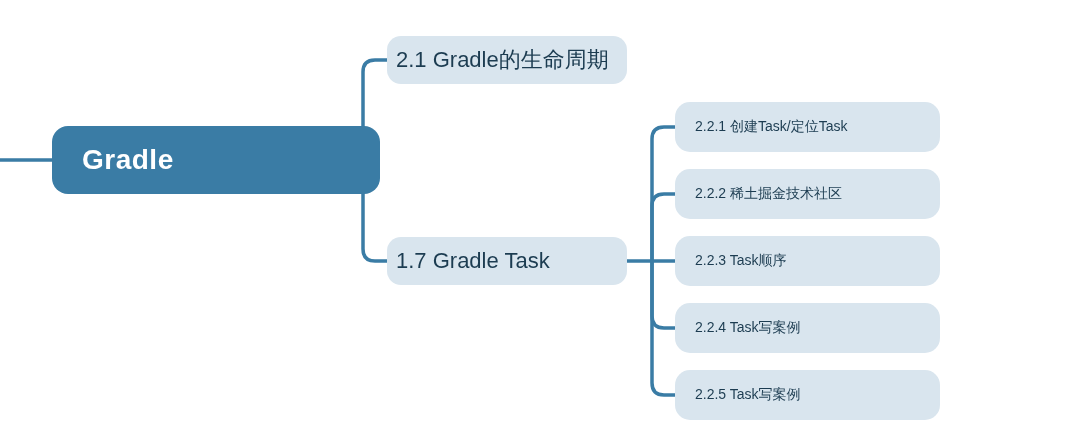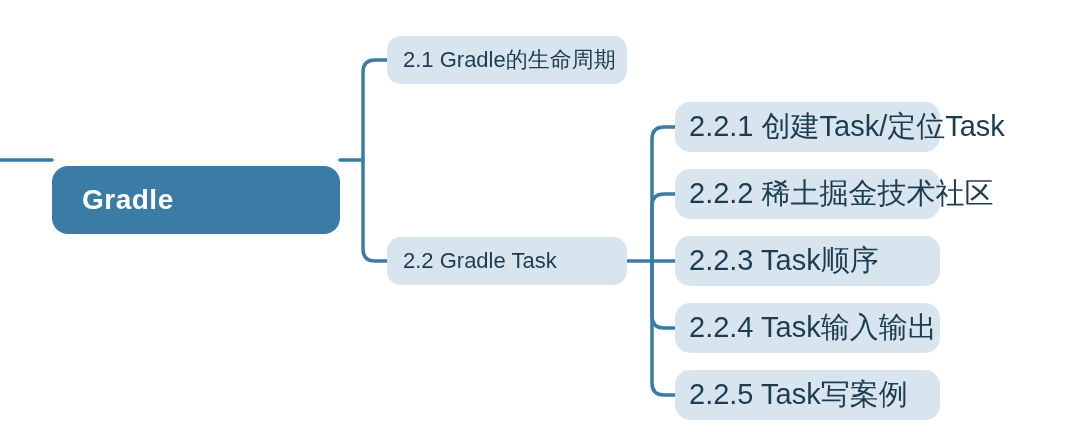--- a/index.html
+++ b/index.html
@@ -32,48 +32,47 @@
     stroke-linecap:round;
   }
   .node{
     position:absolute;
     display:flex;
     align-items:center;
     white-space:nowrap;
   }
   .node-root{
     left:52px;top:126px;
-    width:288px;height:68px;
+    width:328px;height:68px;
     background:var(--accent);
     border-radius:16px;
     color:var(--root-text);
     font-size:28px;
     font-weight:bold;
     padding-left:30px;
     letter-spacing:0.5px;
-    margin-top:40px;
   }
   .node-l1{
     width:240px;height:48px;
     background:var(--node-fill);
     border-radius:14px;
     color:var(--node-text);
     font-size:22px;
     font-weight:500;
-    padding-left:16px;
+    padding-left:9px;
   }
   .node-l2{
     left:675px;
     width:265px;height:50px;
     background:var(--node-fill);
     border-radius:15px;
     color:var(--node-text);
-    font-size:29px;
+    font-size:14px;
     font-weight:500;
-    padding-left:14px;
+    padding-left:20px;
   }
   #n21{left:387px;top:36px;}
   #n22{left:387px;top:237px;}
   #n221{top:102px;}
   #n222{top:169px;}
   #n223{top:236px;text-align:center;}
   #n224{top:303px;}
   #n225{top:370px;}
   .watermark{
     position:absolute;
@@ -101,26 +100,26 @@
     <path d="M 652 261 V 206 Q 652 194 664 194 H 675"></path>
     <path d="M 652 261 H 675"></path>
     <path d="M 652 261 V 316 Q 652 328 664 328 H 675"></path>
     <path d="M 652 261 V 383 Q 652 395 664 395 H 675"></path>
   </svg>
 
   <div class="node node-root" id="nroot">Gradle</div>
 
   <div class="node node-l1" id="n21">2.1 Gradle的生命周期</div>
 
-  <div class="node node-l1" id="n22">2.2 Gradle Task</div>
+  <div class="node node-l1" id="n22">1.7 Gradle Task</div>
 
   <div class="node node-l2" id="n221">2.2.1 创建Task/定位Task</div>
 
   <div class="node node-l2" id="n222">2.2.2 稀土掘金技术社区</div>
 
   <div class="node node-l2" id="n223">2.2.3 Task顺序</div>
 
-  <div class="node node-l2" id="n224">2.2.4 Task输入输出</div>
+  <div class="node node-l2" id="n224">2.2.4 Task写案例</div>
 
   <div class="node node-l2" id="n225">2.2.5 Task写案例</div>
 
 
 </div>
 
 </body></html>

